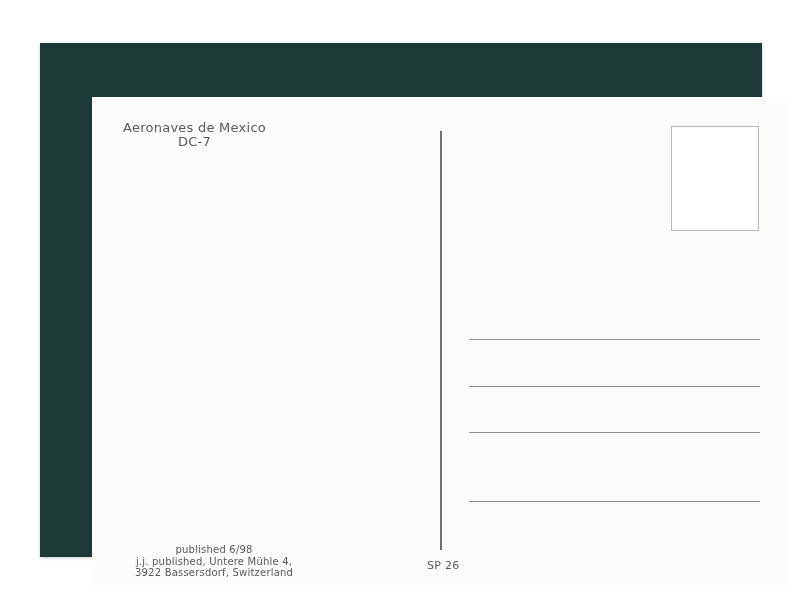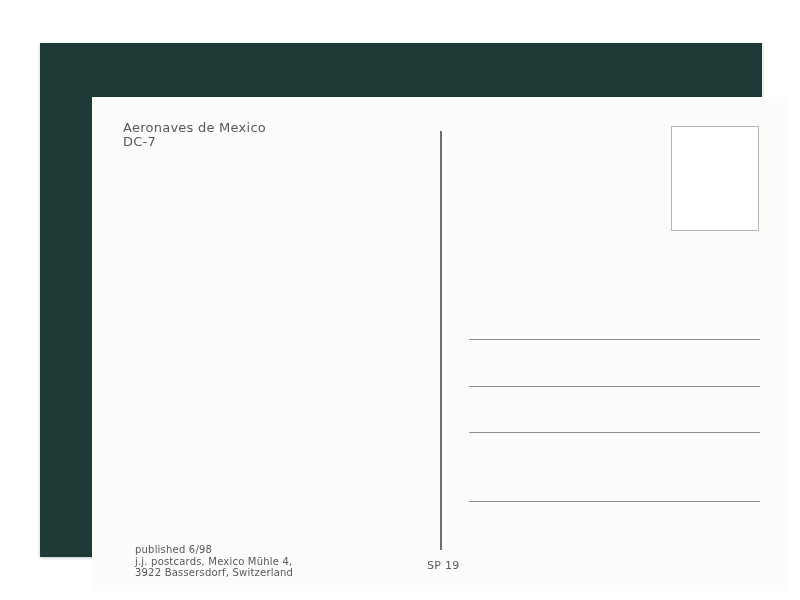--- a/index.html
+++ b/index.html
@@ -14,20 +14,21 @@
   body {
     background: #ffffff;
     font-family: "DejaVu Sans", "Liberation Sans", sans-serif;
   }
   .scan-page {
     position: relative;
     width: 800px;
     height: 600px;
     background: #ffffff;
     overflow: hidden;
+    text-align: center;
   }
   .postcard-frame {
     position: absolute;
     left: 40px;
     top: 43px;
     width: 722px;
     height: 514px;
     background: var(--frame-green);
     box-shadow: 0 1px 3px rgba(20,45,42,0.25);
   }
@@ -114,21 +115,21 @@
 
       <div class="center-divider"></div>
 
       <div class="addr-line addr-line-1"></div>
       <div class="addr-line addr-line-2"></div>
       <div class="addr-line addr-line-3"></div>
       <div class="addr-line addr-line-4"></div>
 
       <div class="publisher-block">
         <div>published 6/98</div>
-        <div>j.j. postcards, Mexico Mühle 4,</div>
+        <div>j.j. published, Untere Mühle 4,</div>
         <div>3922 Bassersdorf, Switzerland</div>
       </div>
 
-      <div class="series-number">SP 19</div>
+      <div class="series-number">SP 26</div>
 
     </div>
   </div>
 </div>
 
 </body></html>

